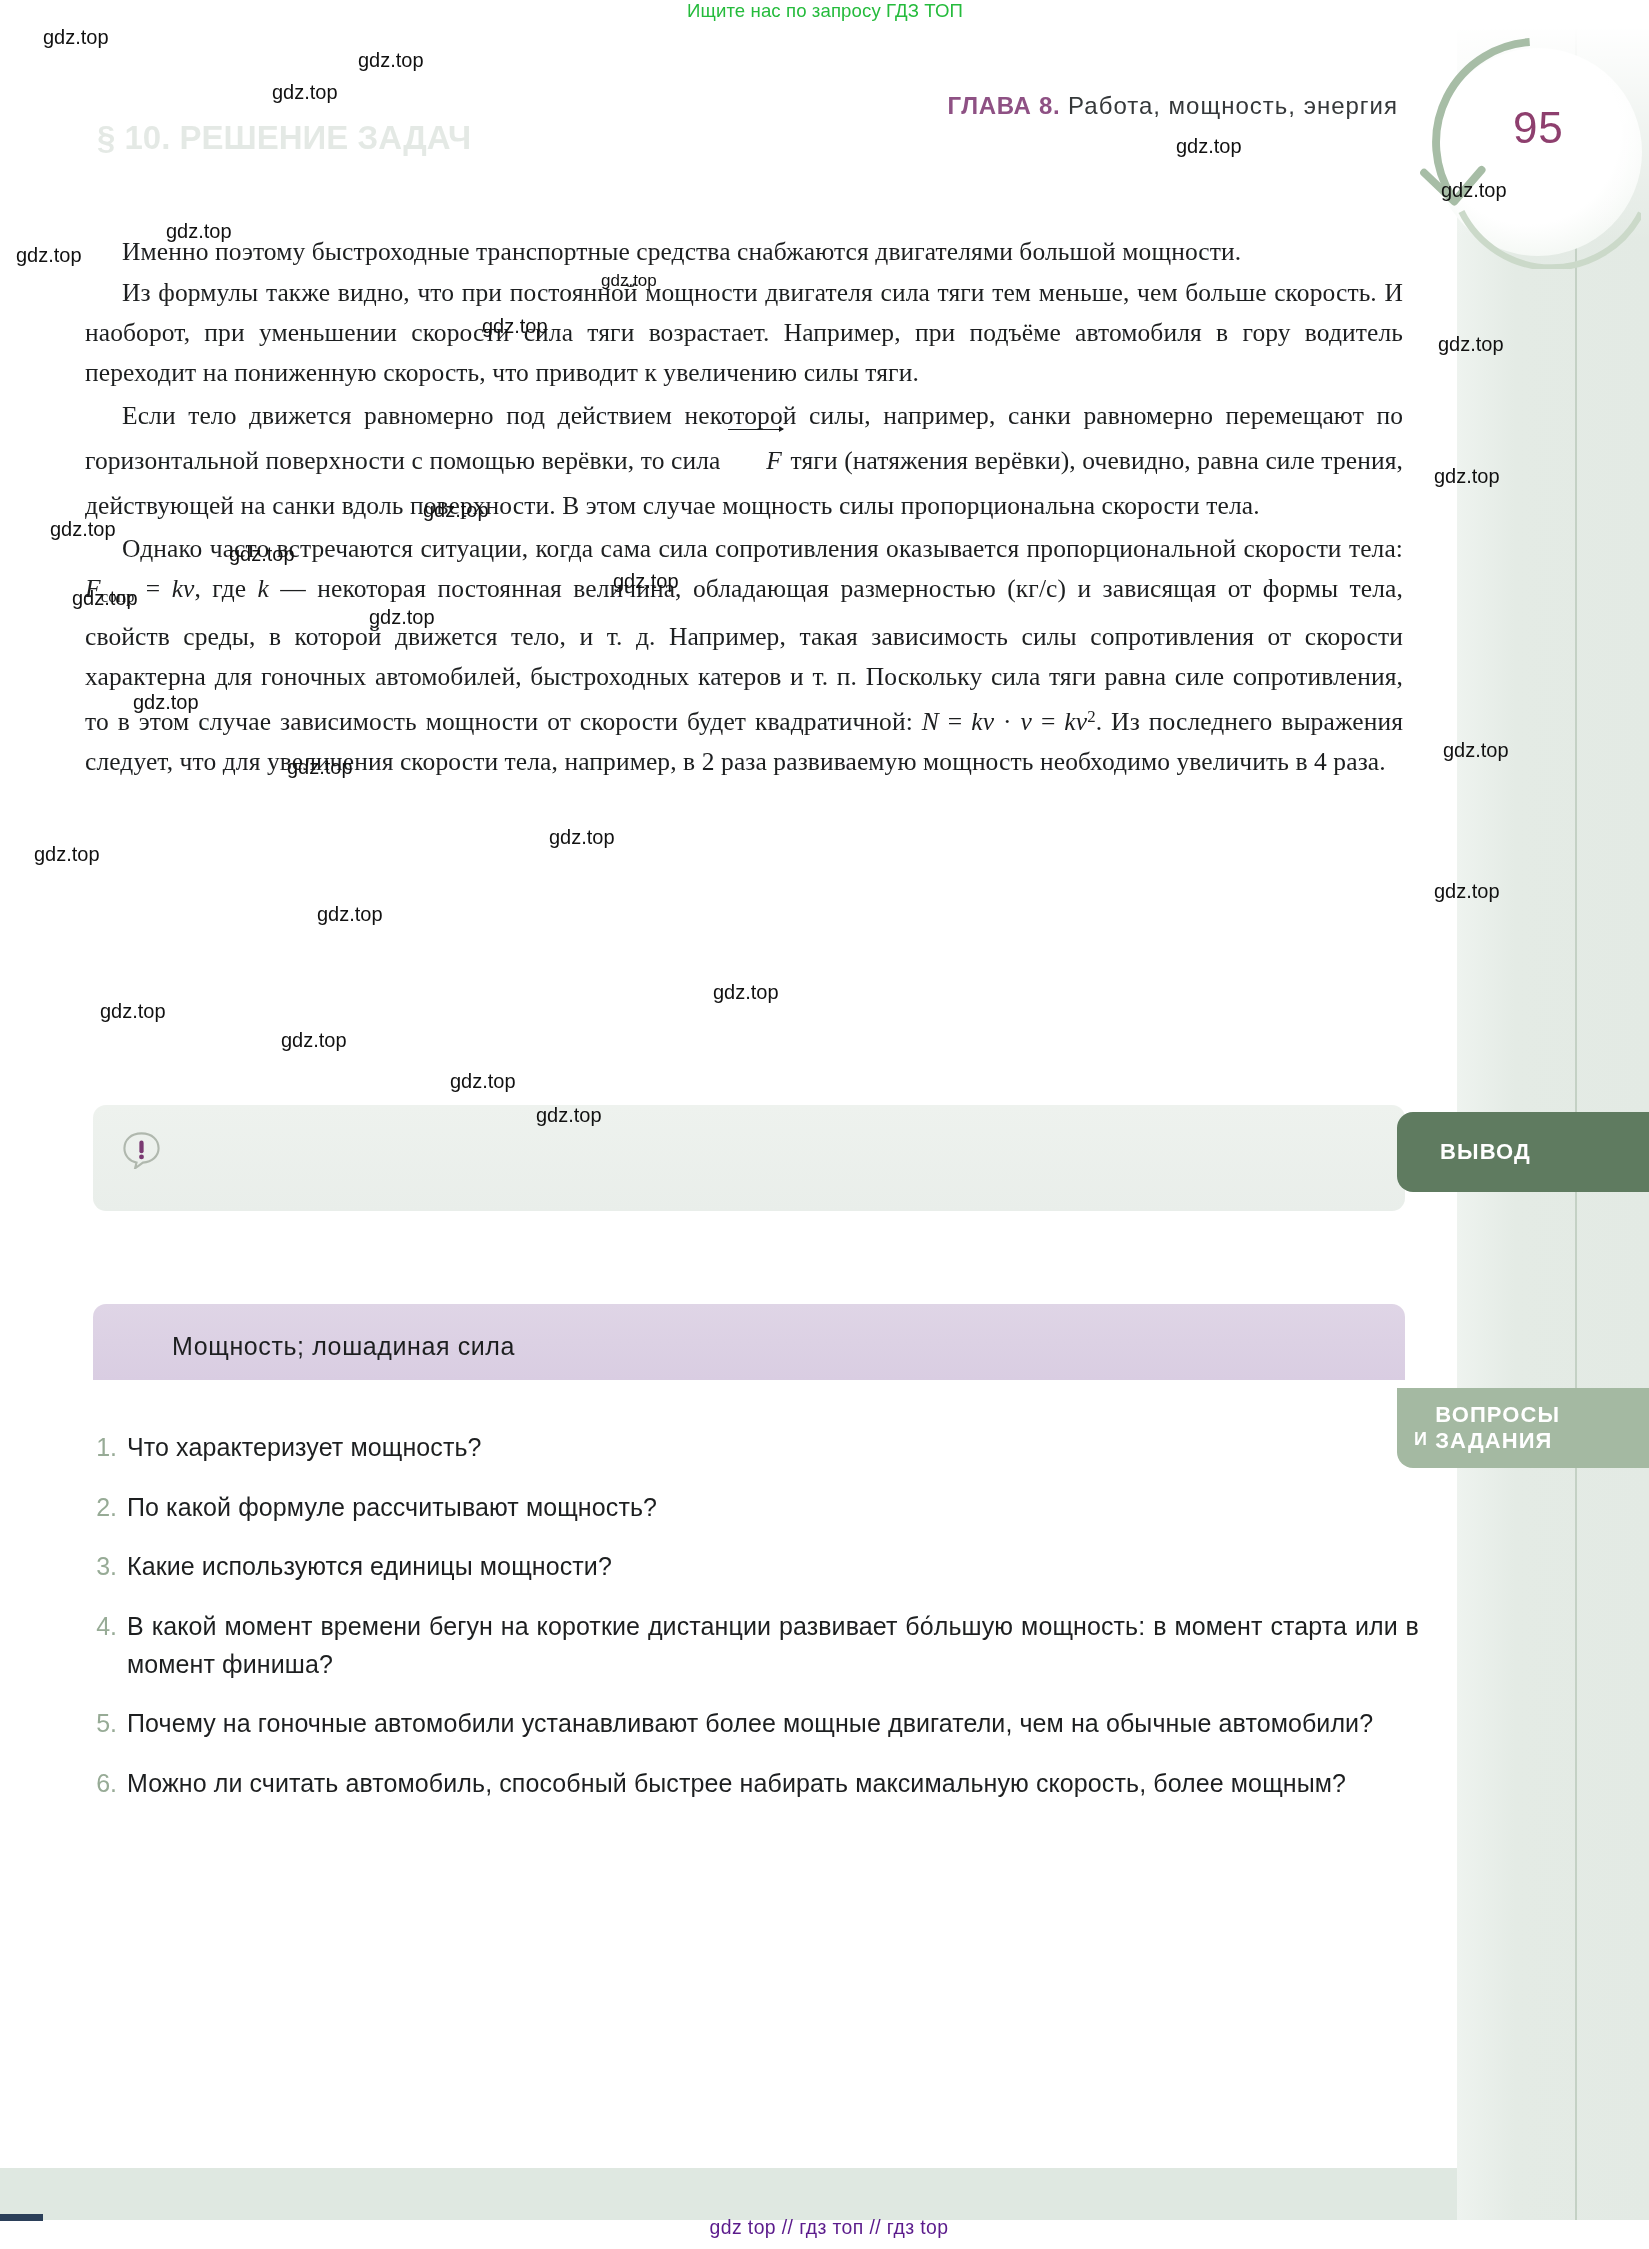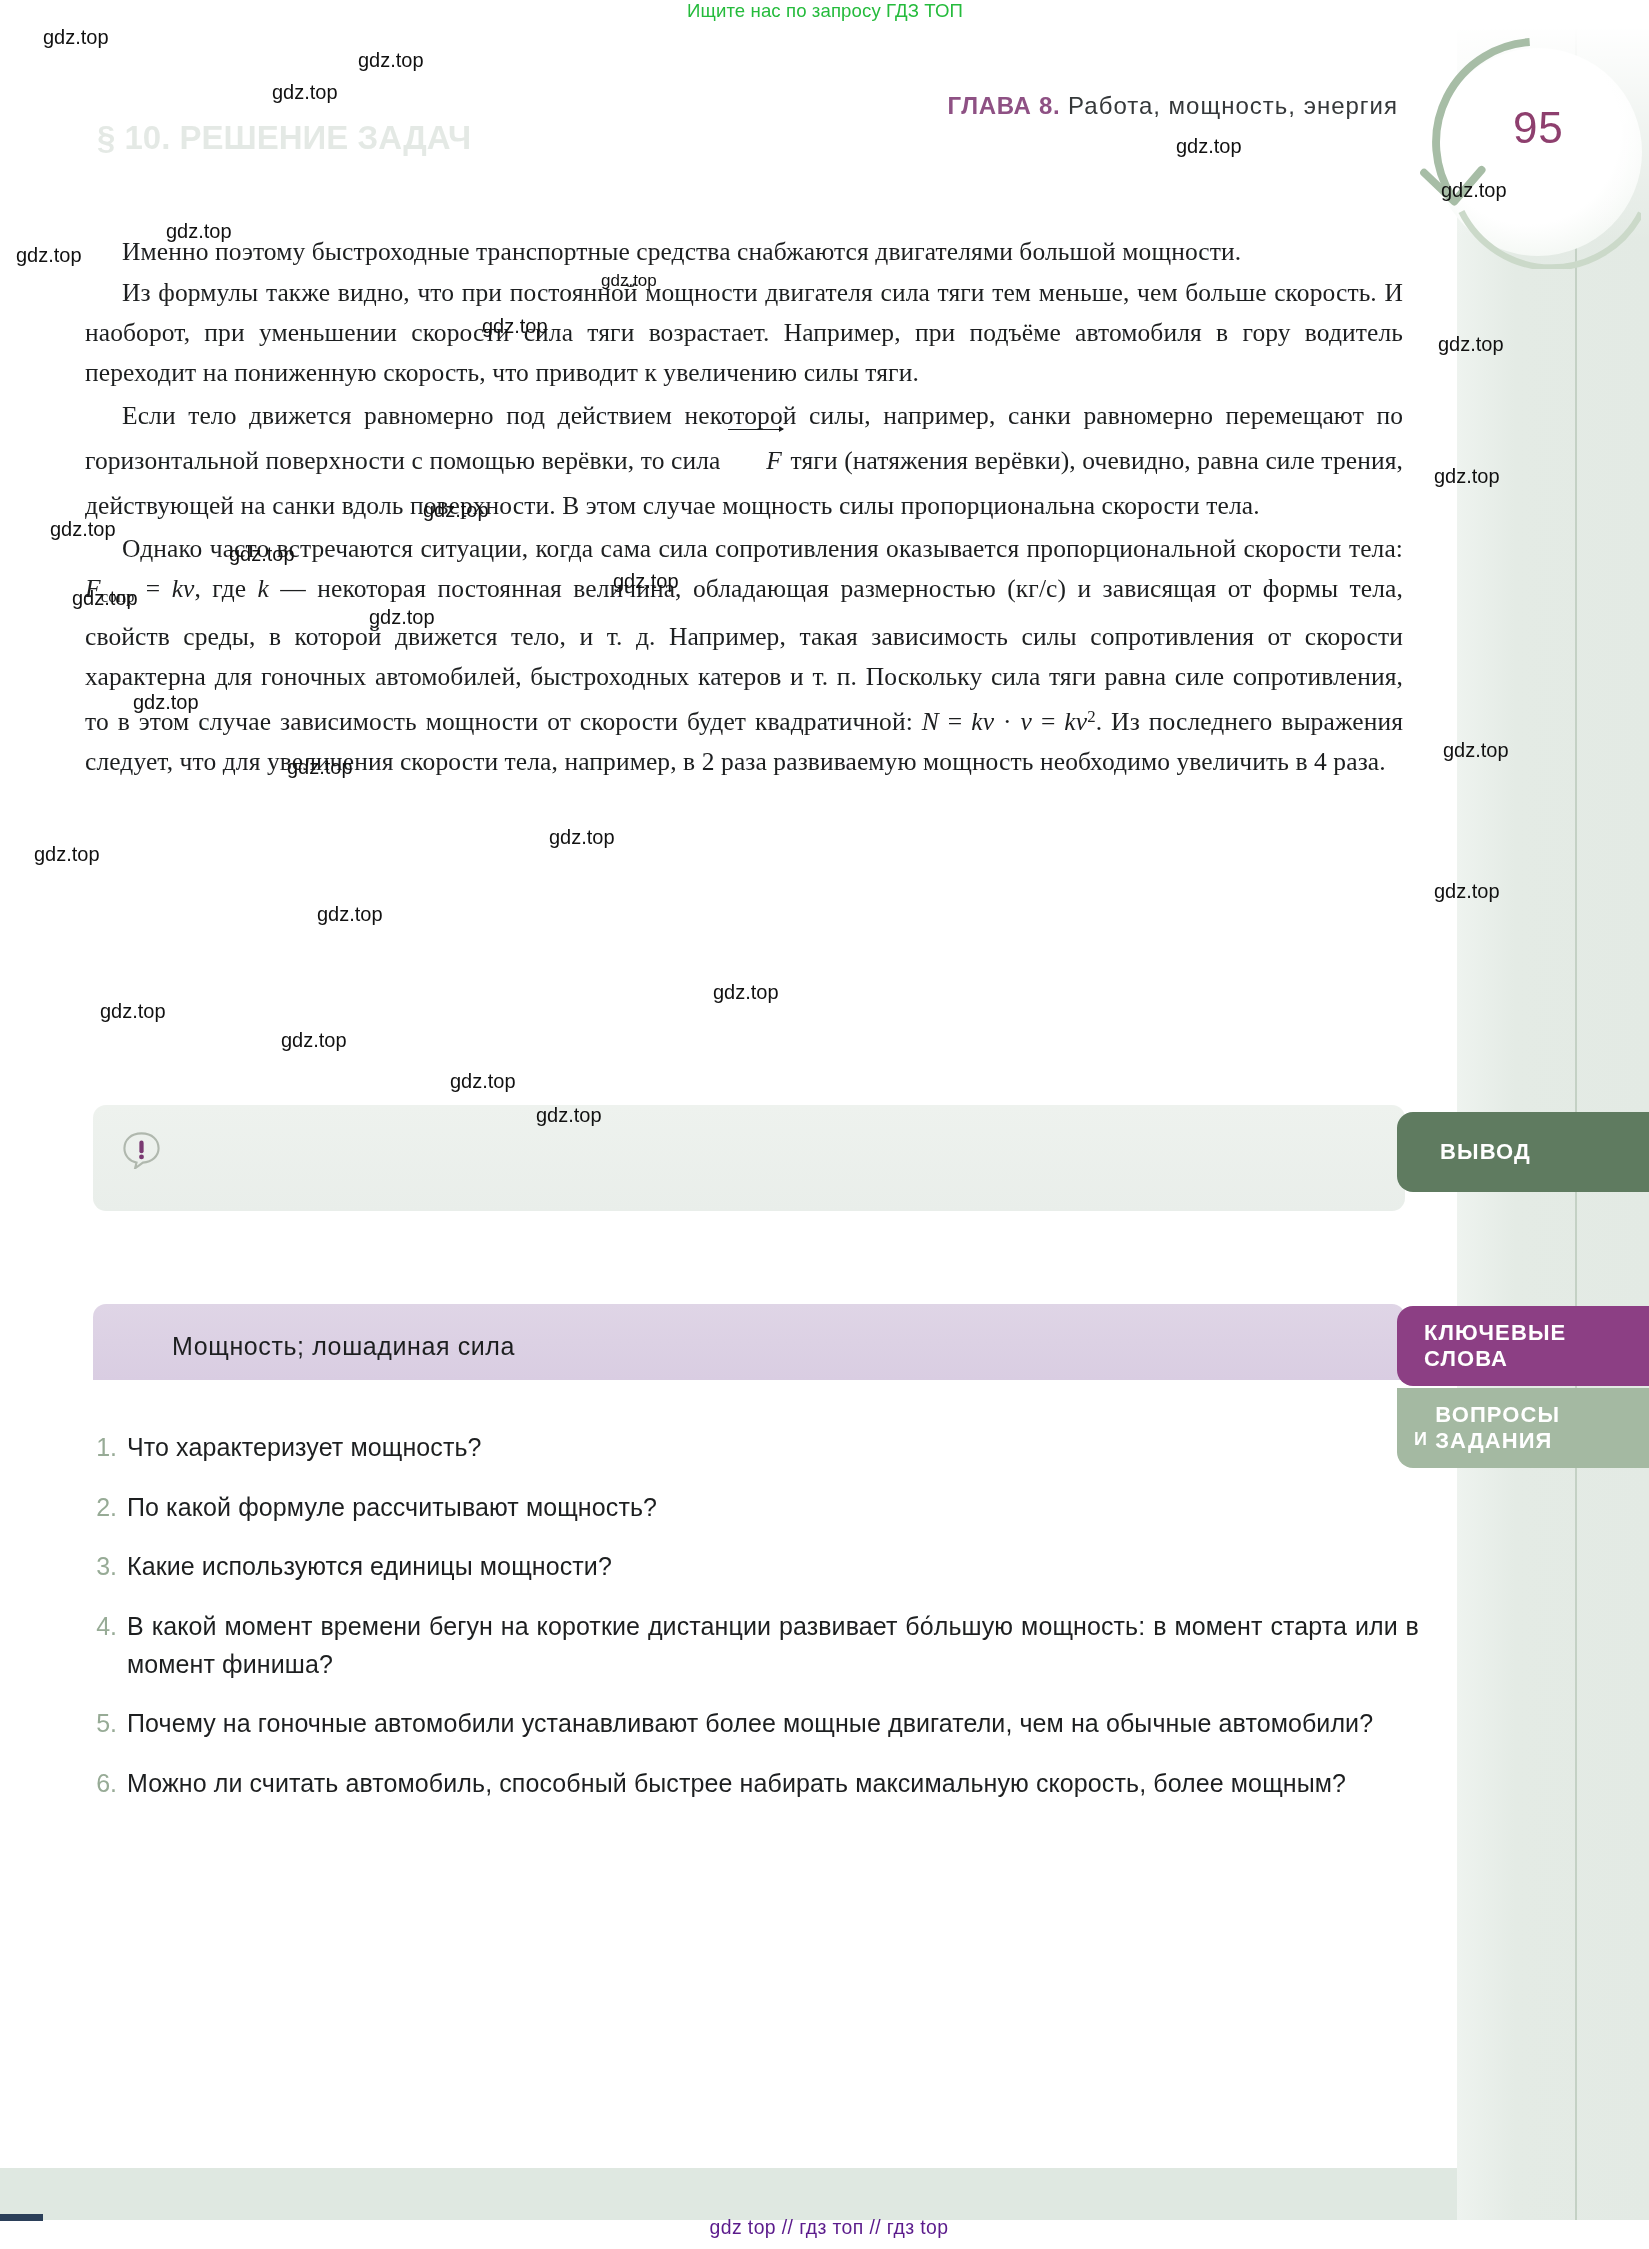--- a/index.html
+++ b/index.html
@@ -398,26 +398,20 @@
       <rect x="24" y="12" width="6" height="18" rx="3" fill="#7a3a72"></rect>
       <circle cx="27" cy="35" r="3.4" fill="#7a3a72"></circle>
     </svg>
   </div>
   <div class="tab tab-vyvod">
     <span>ВЫВОД</span>
   </div>
 
   <div class="keywords-box">
     <span class="keywords-text">Мощность; лошадиная сила</span>
-  </div>
-  <div class="tab tab-keywords">
-    <div>
-      <div>КЛЮЧЕВЫЕ</div>
-      <div>СЛОВА</div>
-    </div>
   </div>
 
   <div class="tab tab-questions">
     <span class="and">И</span>
     <div>
       <div>ВОПРОСЫ</div>
       <div>ЗАДАНИЯ</div>
     </div>
   </div>
 

